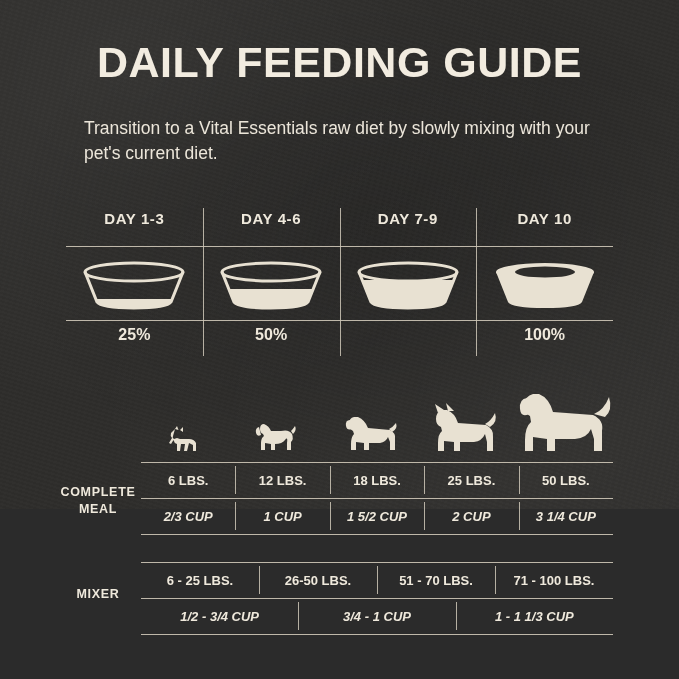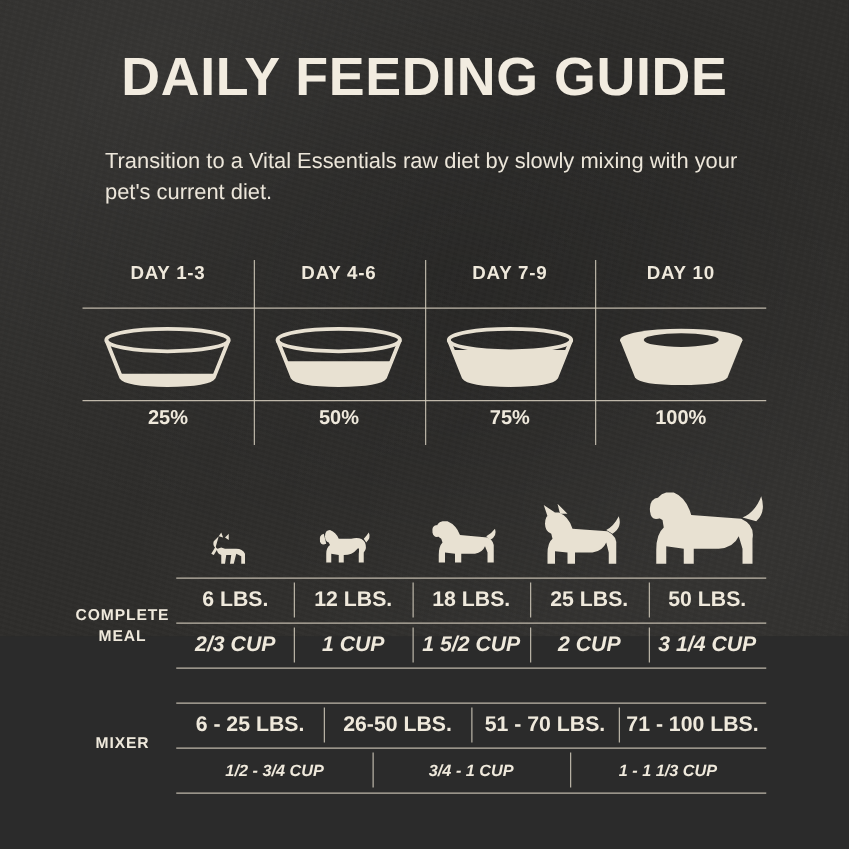--- a/index.html
+++ b/index.html
@@ -191,21 +191,21 @@
     display: flex;
   }
   .cellrow.r1 { top: 0; }
   .cellrow.r2 { top: 36px; font-style: italic; }
   .cell {
     flex: 1;
     display: flex;
     align-items: center;
     justify-content: center;
     position: relative;
-    font-size: 17px;
+    font-size: 13px;
     font-weight: bold;
   }
   .cell.small { font-size: 13px; }
   .cell + .cell::before {
     content: "";
     position: absolute;
     left: 0;
     top: 4px;
     bottom: 4px;
     width: 1px;
@@ -275,21 +275,20 @@
                   <path d="M10 14 L108 14 L96 44 Q92 50 59 50 Q26 50 22 44 Z"></path>
                 </clipPath>
               </defs>
             <ellipse cx="59" cy="14" rx="49" ry="9" fill="none" stroke="#e8e1d2" stroke-width="3"></ellipse>
             <path d="M10 14 L22 44 Q26 50 59 50 Q92 50 96 44 L108 14" fill="none" stroke="#e8e1d2" stroke-width="3"></path>
             <g clip-path="url(#bowlclip3)">
               <rect x="0" y="22" width="118" height="40" fill="#e8e1d2"></rect>
             </g>
           </svg>
         </div>
-        <div class="pct">75%</div>
       </div>
 
       <div class="trans-col">
         <div class="day-label">DAY 10</div>
         <div class="bowl-wrap">
           <svg width="118" height="52" viewBox="0 0 118 52" aria-hidden="true">
             <ellipse cx="59" cy="14" rx="49" ry="9" fill="#e8e1d2"></ellipse>
             <path d="M10 14 L22 44 Q26 50 59 50 Q92 50 96 44 L108 14 Z" fill="#e8e1d2"></path>
             <ellipse cx="59" cy="14" rx="30" ry="5.5" fill="#2e2d2b"></ellipse>
           </svg>

